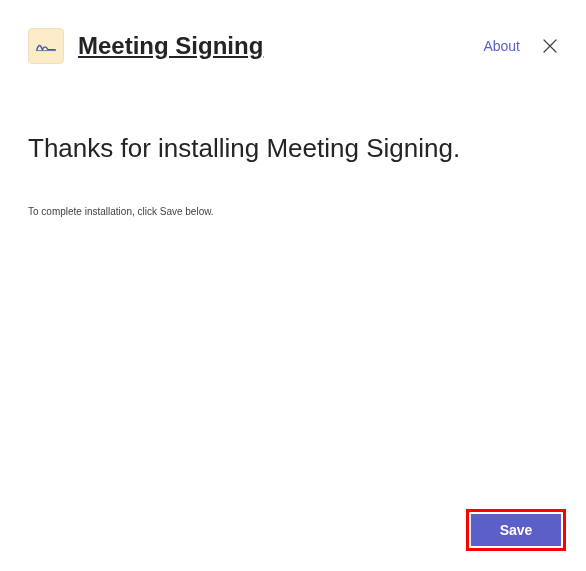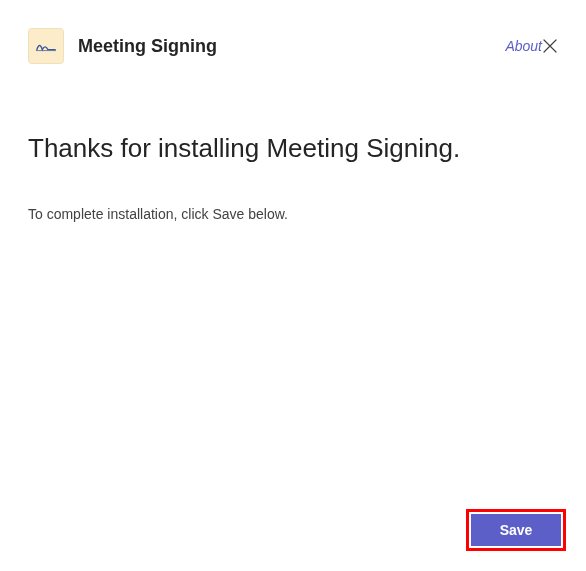--- a/index.html
+++ b/index.html
@@ -29,29 +29,30 @@
       display: flex;
       align-items: center;
       justify-content: center;
       flex-shrink: 0;
     }
     .app-icon svg {
       width: 22px;
       height: 14px;
     }
     .app-title {
-      font-size: 18px;
+      font-size: 24px;
       font-weight: 700;
       color: #242424;
       flex: 1;
+      text-decoration: underline;
     }
     .header-right {
       display: flex;
       align-items: center;
-      font-style: italic;
+      gap: 22px;
     }
     .about-link {
       color: #5b5fc7;
       font-size: 14px;
       cursor: pointer;
     }
     .close-btn {
       width: 16px;
       height: 16px;
       cursor: pointer;
@@ -68,21 +69,21 @@
       padding: 56px 28px 20px 28px;
     }
     .heading {
       font-size: 26px;
       font-weight: 400;
       color: #242424;
       line-height: 1.3;
       margin-bottom: 40px;
     }
     .body-text {
-      font-size: 14px;
+      font-size: 10px;
       color: #424242;
     }
     .footer {
       position: absolute;
       bottom: 20px;
       right: 20px;
     }
     .save-btn-wrapper {
       border: 3px solid #ff0000;
       padding: 2px;

